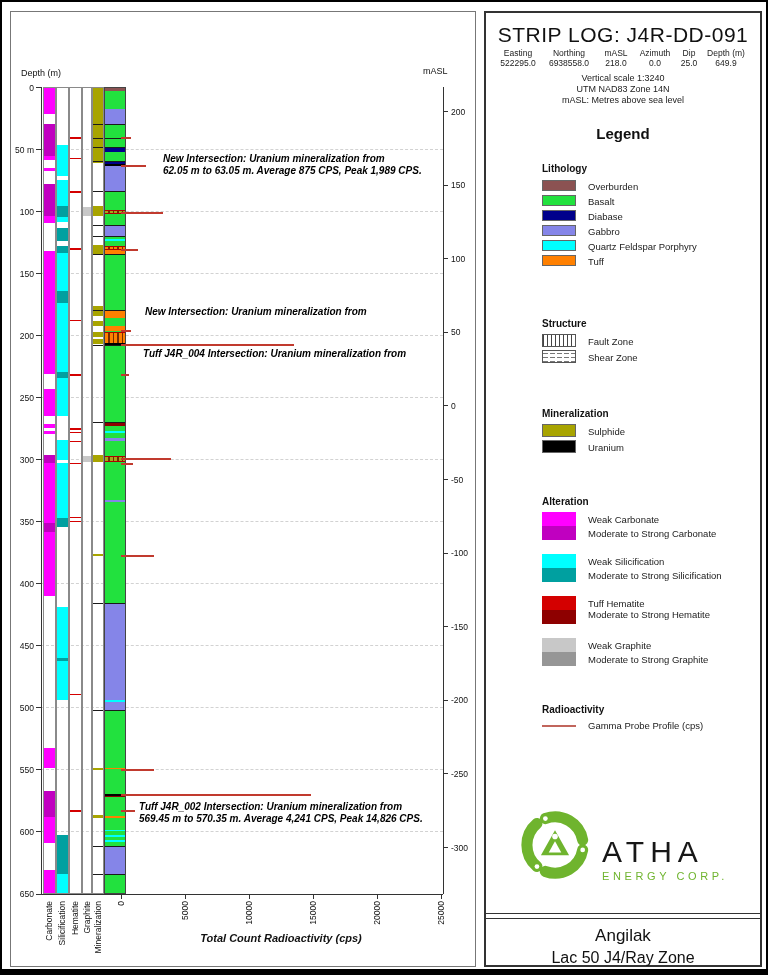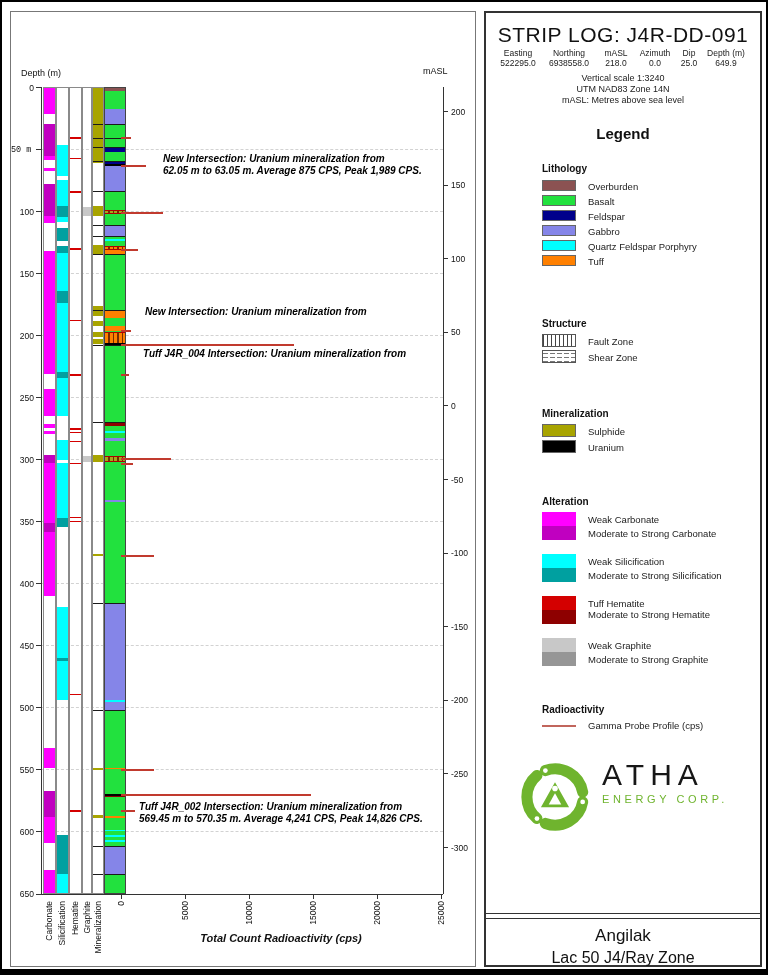--- a/index.html
+++ b/index.html
@@ -38,22 +38,22 @@
   .scale-line { font-size: 9px; color: #222; }
   #legend-title { font-size: 15px; font-weight: bold; }
   .sec-head { position: absolute; left: 56px; font-size: 10px; font-weight: bold; color: #111; }
   .sw { position: absolute; left: 56px; width: 34px; }
   .sw-lab { position: absolute; left: 102px; font-size: 9.5px; color: #222; white-space: nowrap; }
   .pat-fault { background: repeating-linear-gradient(90deg, #444 0 1px, #fff 1px 4px); border: 1px solid #555; }
   .pat-shear { background:
       repeating-linear-gradient(90deg, rgba(255,255,255,0) 0 5px, #fff 5px 7px),
       repeating-linear-gradient(180deg, #fff 0 2px, #777 2px 3px, #fff 3px 4px);
       border: 1px solid #555; }
-  #logo-row { position: absolute; left: 0; top: 747px; width: 100%; display: flex;
-              align-items: flex-start; justify-content: center; gap: 10px; }
+  #logo-row { position: absolute; left: 0; top: 795px; width: 100%; display: flex;
+              align-items: flex-end; justify-content: center; gap: 10px; }
   #logo-text-atha { font-size: 30px; letter-spacing: 6px; color: #171717; line-height: 30px; }
   #logo-text-sub  { font-size: 11px; letter-spacing: 3.6px; margin-top: 3px; }
   .divline { position: absolute; left: 0; width: 100%; border-top: 1px solid #333; }
   #footer-line1 { font-size: 17px; }
   #footer-line2 { font-size: 16px; }
 </style>
 </head>
 <body>
 
 <div id="root">
@@ -222,21 +222,21 @@
         <div class="spike" style="left: 110px; top: 445.99px; width: 49.92px;"></div>
         <div class="spike" style="left: 110px; top: 450.953px; width: 11.52px;"></div>
         <div class="spike" style="left: 110px; top: 542.77px; width: 33.28px;"></div>
         <div class="spike" style="left: 110px; top: 756.803px; width: 33.28px;"></div>
         <div class="spike" style="left: 110px; top: 782.238px; width: 189.773px;"></div>
         <div class="spike" style="left: 110px; top: 798.368px; width: 14.08px;"></div>
         <div class="tickline" style="left: 30px; top: 75px; width: 1px; height: 806.5px;"></div>
         <div class="tickline" style="left: 25px; top: 75px; width: 5px; height: 1px;"></div>
         <div class="ticklab" style="left: 0px; top: 70.5px; width: 23px; text-align: right;">0</div>
         <div class="tickline" style="left: 25px; top: 137.038px; width: 5px; height: 1px;"></div>
-        <div class="ticklab" style="left: 0px; top: 132.538px; width: 23px;  font-family: Liberation Mono, monospace;">50 m</div>
+        <div class="ticklab" style="left: 0px; top: 132.538px; width: 23px; text-align: right;">50 m</div>
         <div class="tickline" style="left: 25px; top: 199.077px; width: 5px; height: 1px;"></div>
         <div class="ticklab" style="left: 0px; top: 194.577px; width: 23px; text-align: right;">100</div>
         <div class="tickline" style="left: 25px; top: 261.115px; width: 5px; height: 1px;"></div>
         <div class="ticklab" style="left: 0px; top: 256.615px; width: 23px; text-align: right;">150</div>
         <div class="tickline" style="left: 25px; top: 323.154px; width: 5px; height: 1px;"></div>
         <div class="ticklab" style="left: 0px; top: 318.654px; width: 23px; text-align: right;">200</div>
         <div class="tickline" style="left: 25px; top: 385.192px; width: 5px; height: 1px;"></div>
         <div class="ticklab" style="left: 0px; top: 380.692px; width: 23px; text-align: right;">250</div>
         <div class="tickline" style="left: 25px; top: 447.231px; width: 5px; height: 1px;"></div>
         <div class="ticklab" style="left: 0px; top: 442.731px; width: 23px; text-align: right;">300</div>
@@ -378,21 +378,21 @@
 
     <div class="divline" style="top:900px;"></div>
     <div class="divline" style="top:905px;"></div>
     <div class="rp-center" id="footer-line1" style="top:913px;">Angilak</div>
     <div class="rp-center" id="footer-line2" style="top:936px;">Lac 50 J4/Ray Zone</div>
   <div class="sw" style="top: 167px; height: 11px; background: rgb(139, 82, 82); border: 1px solid rgb(102, 102, 102);"></div>
       <div class="sw-lab" style="top: 168px;">Overburden</div>
       <div class="sw" style="top: 182px; height: 11px; background: rgb(34, 225, 62); border: 1px solid rgb(102, 102, 102);"></div>
       <div class="sw-lab" style="top: 183px;">Basalt</div>
       <div class="sw" style="top: 197px; height: 11px; background: rgb(0, 0, 139); border: 1px solid rgb(102, 102, 102);"></div>
-      <div class="sw-lab" style="top: 198px;">Feldspar</div>
+      <div class="sw-lab" style="top: 198px;">Diabase</div>
       <div class="sw" style="top: 212px; height: 11px; background: rgb(133, 133, 232); border: 1px solid rgb(102, 102, 102);"></div>
       <div class="sw-lab" style="top: 213px;">Gabbro</div>
       <div class="sw" style="top: 227px; height: 11px; background: rgb(0, 255, 255); border: 1px solid rgb(102, 102, 102);"></div>
       <div class="sw-lab" style="top: 228px;">Quartz Feldspar Porphyry</div>
       <div class="sw" style="top: 242px; height: 11px; background: rgb(255, 128, 0); border: 1px solid rgb(102, 102, 102);"></div>
       <div class="sw-lab" style="top: 243px;">Tuff</div>
       <div class="sw" style="top: 411px; height: 13px; background: rgb(168, 164, 0); border: 1px solid rgb(102, 102, 102);"></div>
       <div class="sw-lab" style="top: 413px;">Sulphide</div>
       <div class="sw" style="top: 427px; height: 13px; background: rgb(0, 0, 0); border: 1px solid rgb(102, 102, 102);"></div>
       <div class="sw-lab" style="top: 429px;">Uranium</div>

